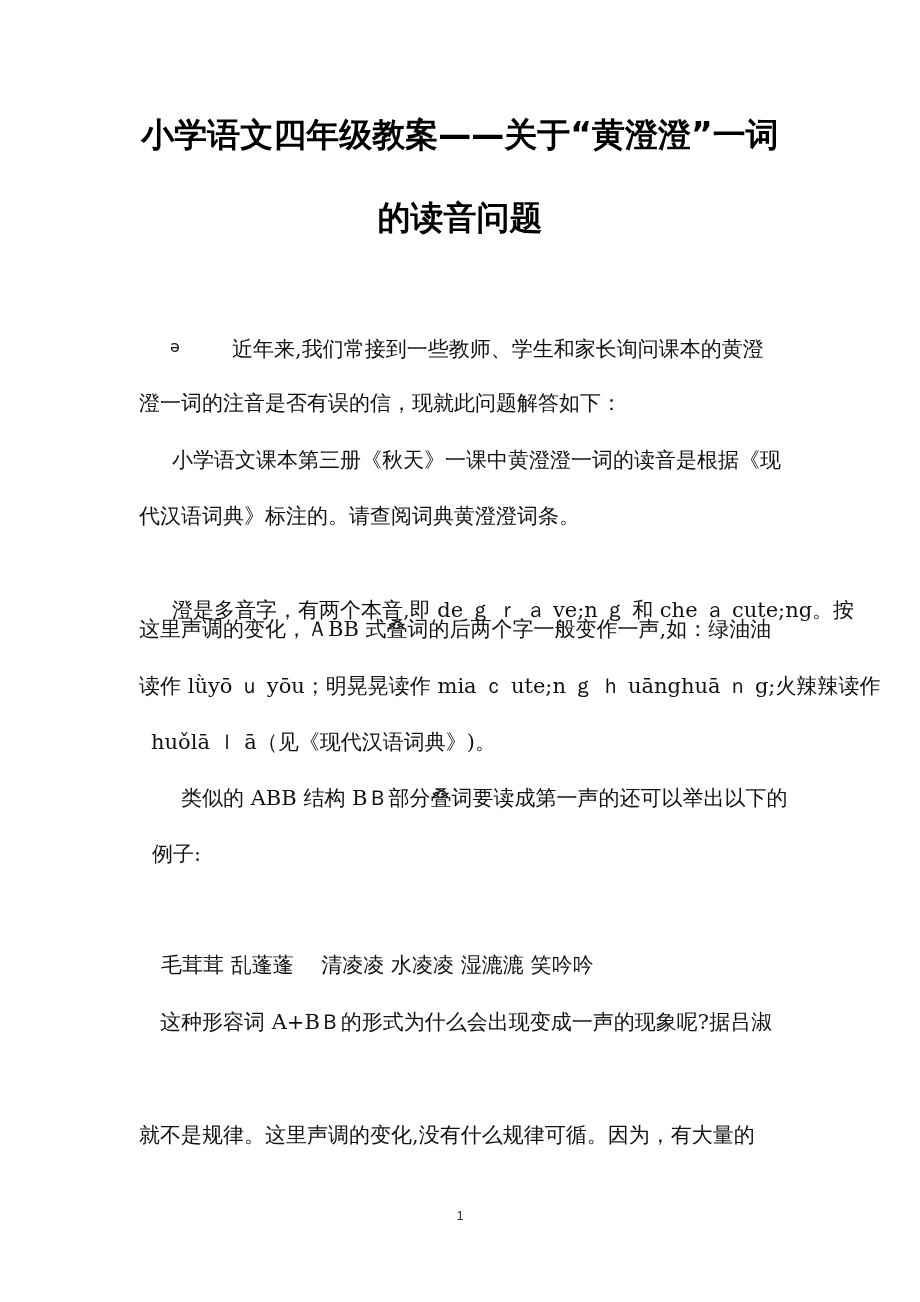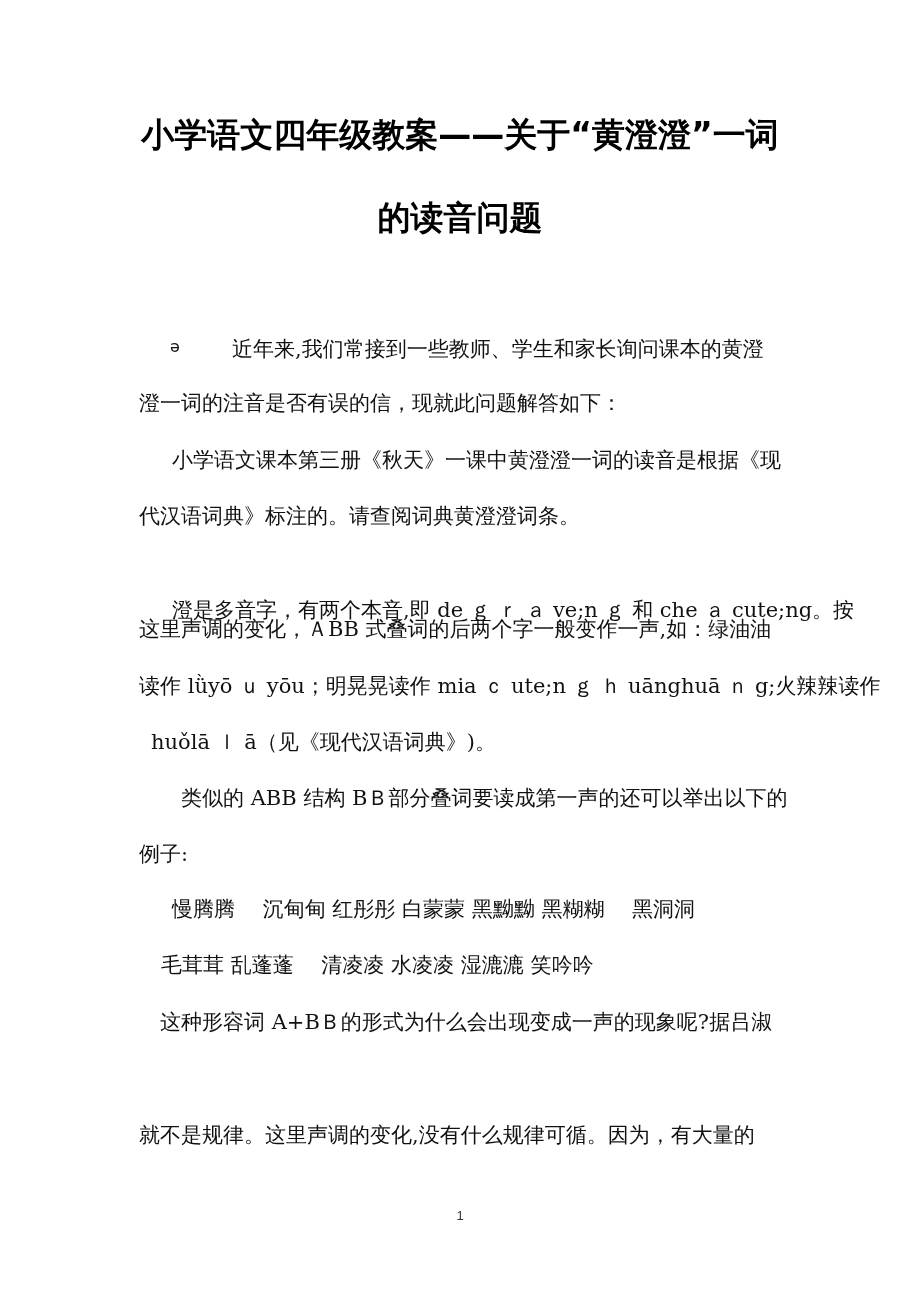--- a/index.html
+++ b/index.html
@@ -30,22 +30,21 @@
 
   <div class="line" style="left:172px; top:446px;">小学语文课本第三册《秋天》一课中黄澄澄一词的读音是根据《现</div>
   <div class="line" style="left:139px; top:502px;">代汉语词典》标注的。请查阅词典黄澄澄词条。</div>
 
   <div class="line" style="left:172px; top:559px;margin-top:37px;">澄是多音字，有两个本音,即 de ｇ ｒ ａ ve;n ｇ 和 che ａ cute;ng。按</div>
   <div class="line" style="left:139px; top:615px;">这里声调的变化，ＡBB 式叠词的后两个字一般变作一声,如：绿油油</div>
   <div class="line" style="left:139px; top:672px;">读作 lǜyō ｕ yōu；明晃晃读作 mia ｃ ute;n ｇ ｈ uānghuā ｎ g;火辣辣读作</div>
   <div class="line" style="left:139px; top:728px;margin-left:12px;">huǒlā ｌ ā（见《现代汉语词典》)。</div>
 
   <div class="line" style="left:181px; top:784px;">类似的 ABB 结构 BＢ部分叠词要读成第一声的还可以举出以下的</div>
-  <div class="line" style="left:139px; top:840px;">例子:</div>
+  <div class="line" style="left:152px; top:840px;">例子:</div>
 
-  <div class="line" style="left:172px; top:895px;">慢腾腾　 沉甸甸  红彤彤  白蒙蒙  黑黝黝  黑糊糊　 黑洞洞</div>
   <div class="line" style="left:161px; top:951px;">毛茸茸  乱蓬蓬　 清凌凌  水凌凌  湿漉漉  笑吟吟</div>
 
   <div class="line" style="left:160px; top:1008px;">这种形容词 A+BＢ的形式为什么会出现变成一声的现象呢?据吕淑</div>
   <div class="line" style="left:139px; top:1121px;">就不是规律。这里声调的变化,没有什么规律可循。因为，有大量的</div>
 
   <div class="pagenum">1</div>
 </div>
 
 </body></html>

